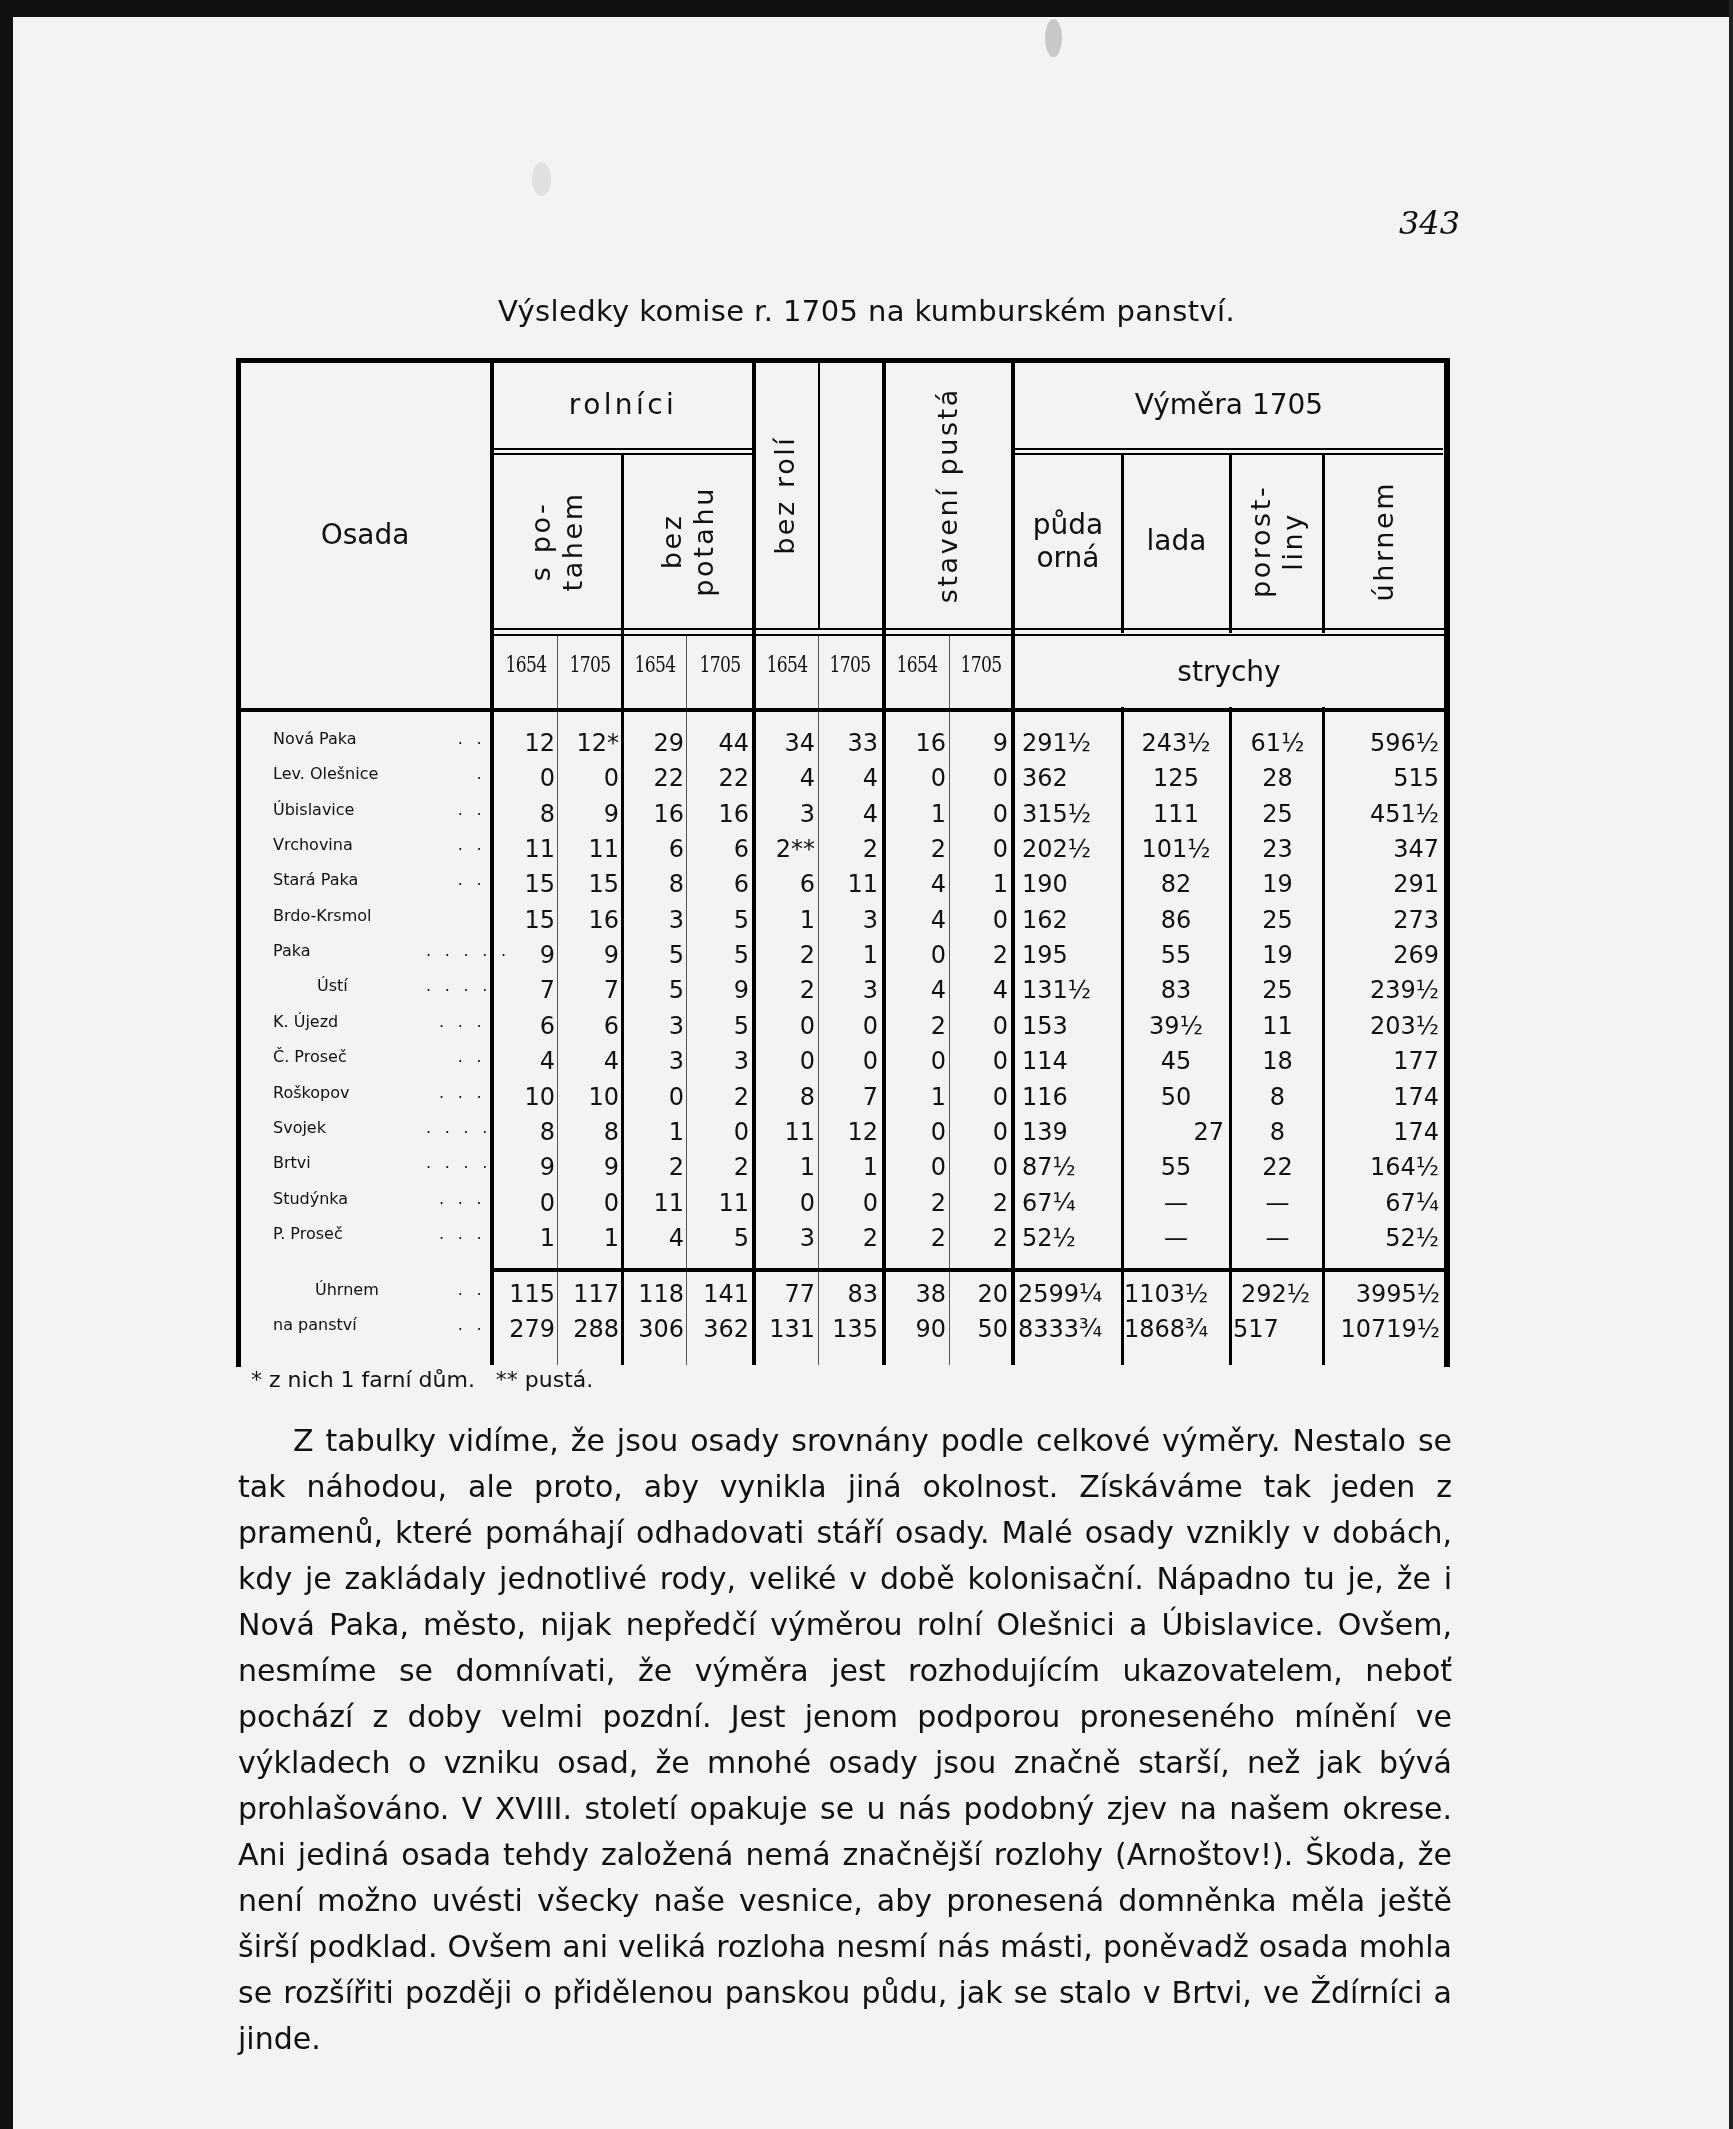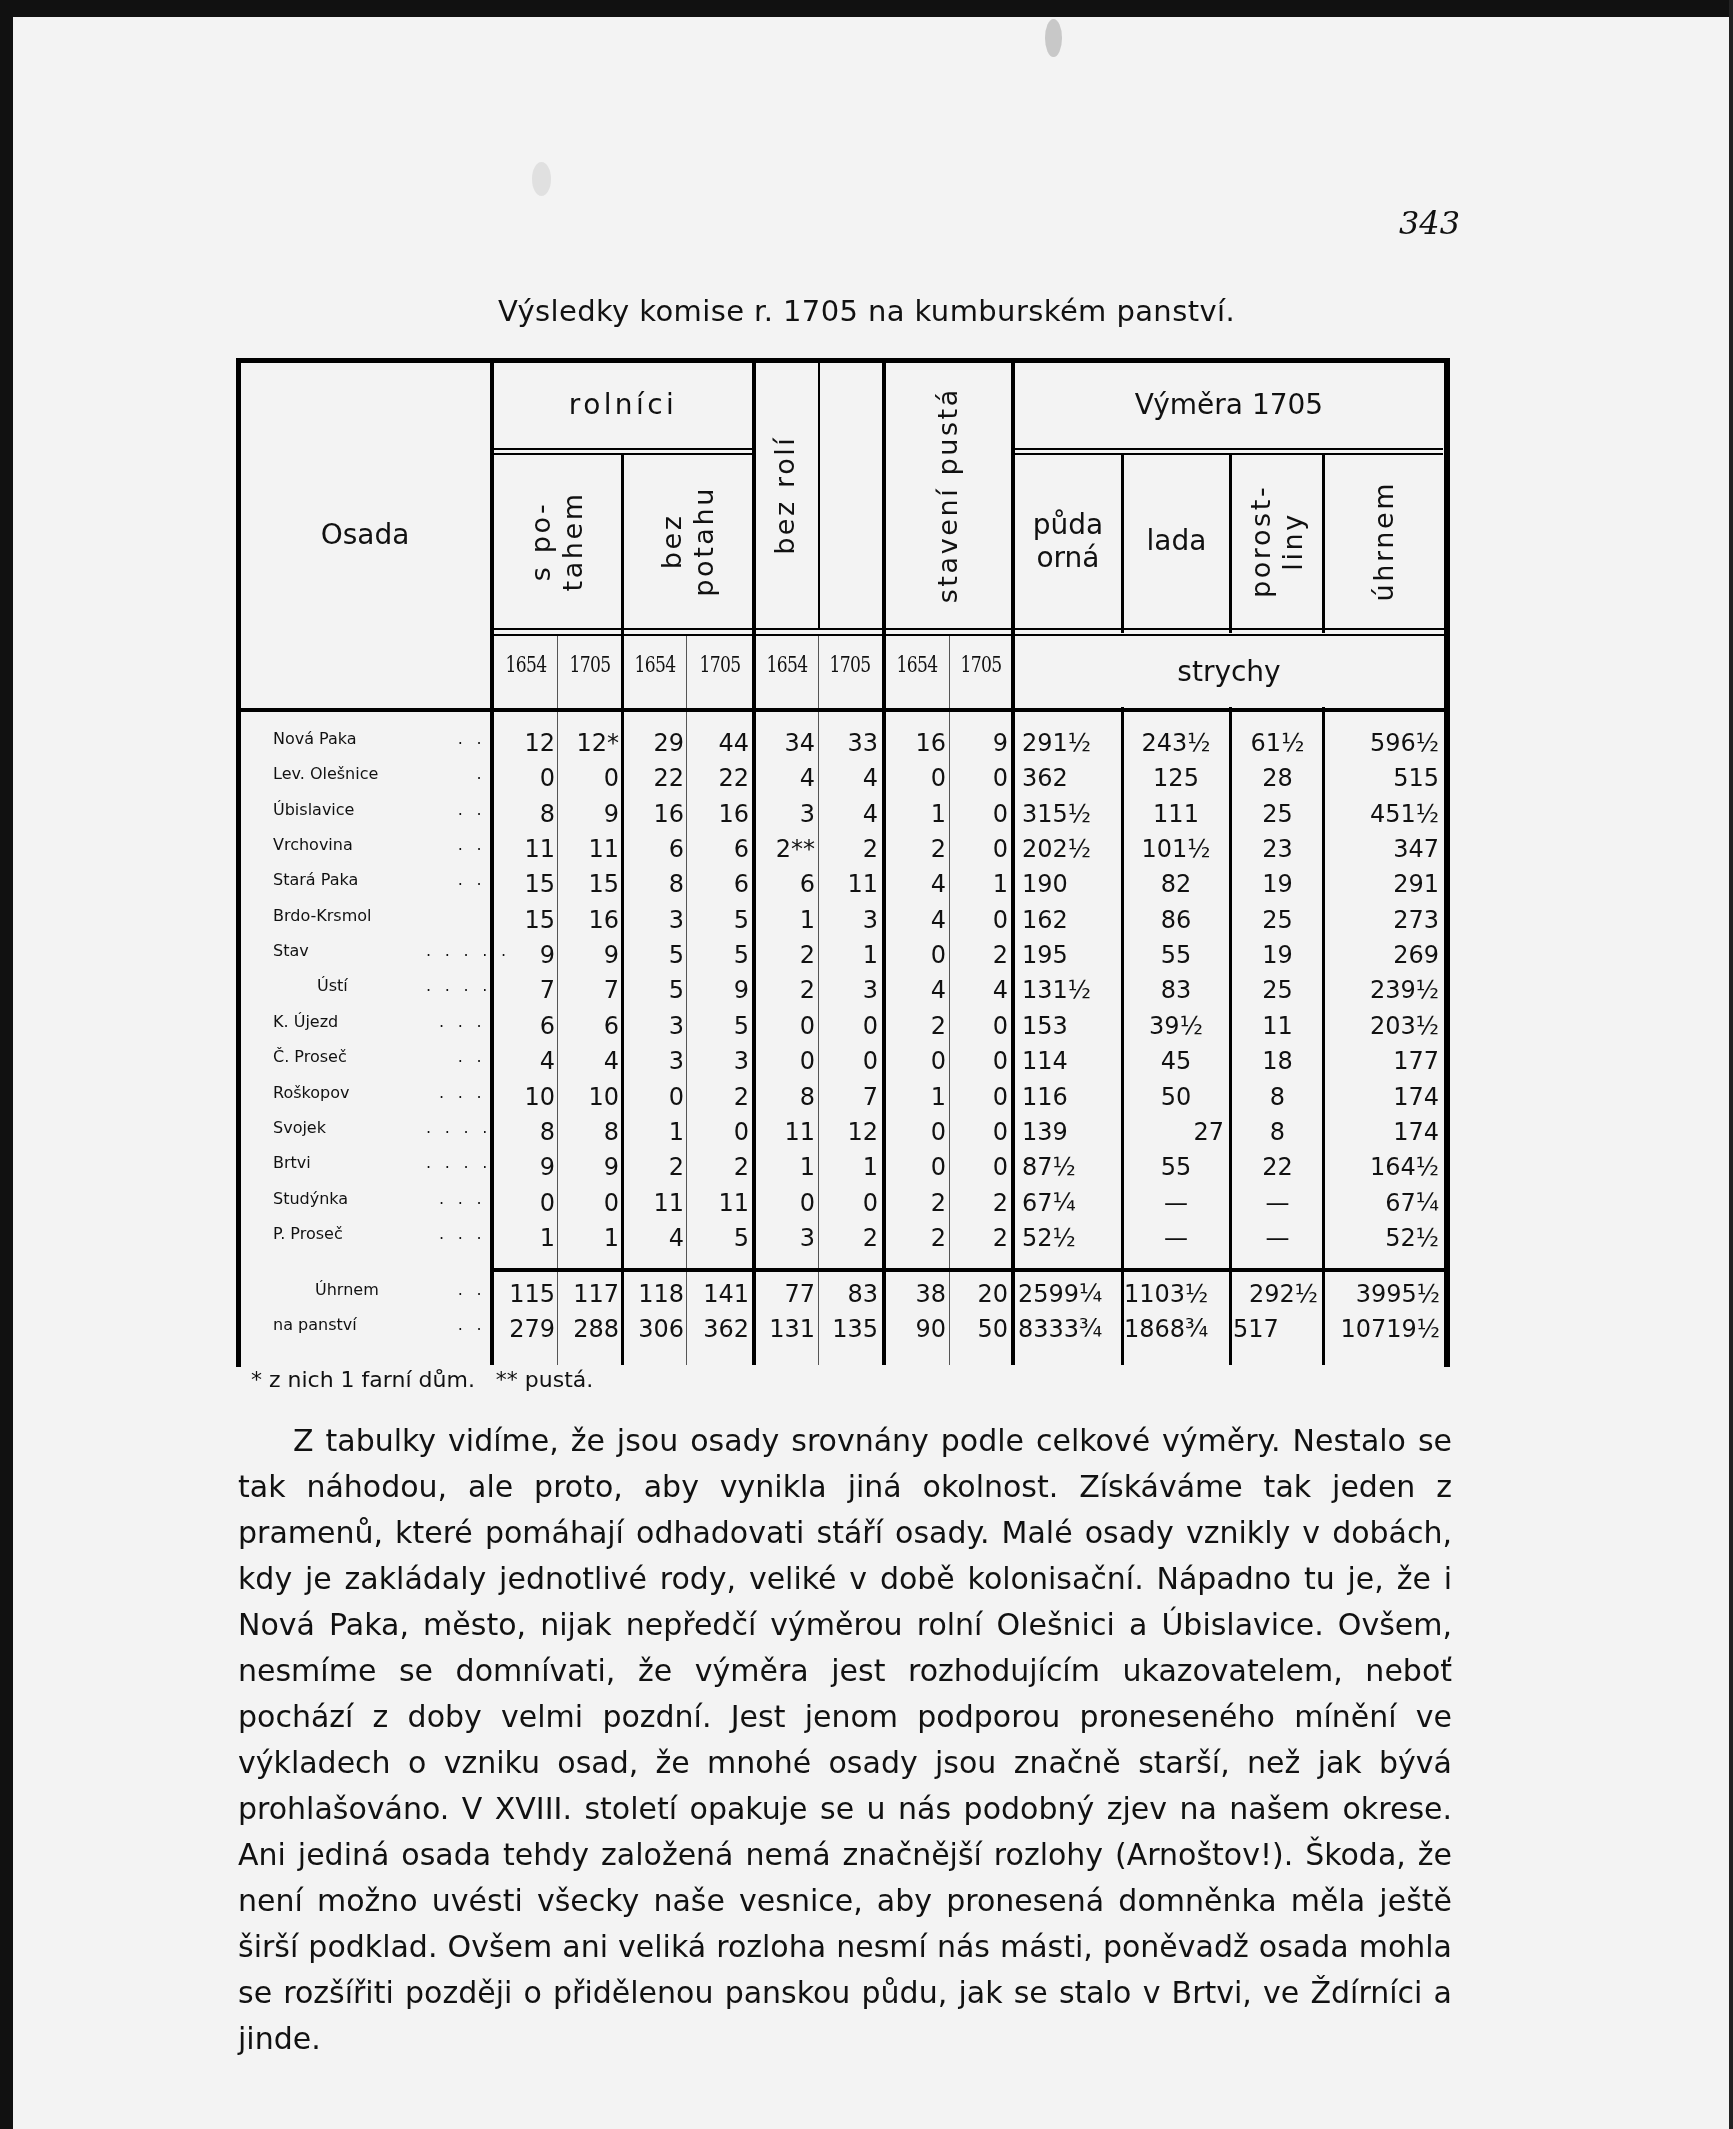--- a/index.html
+++ b/index.html
@@ -226,21 +226,21 @@
       <div class="cell" style="top: 906px; left: 624px; width: 60px;">3</div>
       <div class="cell" style="top: 906px; left: 689px; width: 60px;">5</div>
       <div class="cell" style="top: 906px; left: 755px; width: 60px;">1</div>
       <div class="cell" style="top: 906px; left: 818px; width: 60px;">3</div>
       <div class="cell" style="top: 906px; left: 886px; width: 60px;">4</div>
       <div class="cell" style="top: 906px; left: 948px; width: 60px;">0</div>
       <div class="cell" style="top: 906px; left: 1022px; width: 94px; text-align: left;">162</div>
       <div class="cell" style="top: 906px; left: 1128px; width: 96px; text-align: center;">86</div>
       <div class="cell" style="top: 906px; left: 1237px; width: 81px; text-align: center;">25</div>
       <div class="cell" style="top: 906px; left: 1333px; width: 106px; text-align: right;">273</div>
-      <div class="row-name" style="top: 941px;">Stav</div>
+      <div class="row-name" style="top: 941px;">Paka</div>
       <div class="row-name" style="top: 941px; left: 426px; width: 60px; text-align: right; letter-spacing: 4.3px;">. . . . .</div>
       <div class="cell" style="top: 941px; left: 495px; width: 60px;">9</div>
       <div class="cell" style="top: 941px; left: 559px; width: 60px;">9</div>
       <div class="cell" style="top: 941px; left: 624px; width: 60px;">5</div>
       <div class="cell" style="top: 941px; left: 689px; width: 60px;">5</div>
       <div class="cell" style="top: 941px; left: 755px; width: 60px;">2</div>
       <div class="cell" style="top: 941px; left: 818px; width: 60px;">1</div>
       <div class="cell" style="top: 941px; left: 886px; width: 60px;">0</div>
       <div class="cell" style="top: 941px; left: 948px; width: 60px;">2</div>
       <div class="cell" style="top: 941px; left: 1022px; width: 94px; text-align: left;">195</div>
@@ -364,21 +364,21 @@
       <div class="cell" style="top: 1280px; left: 495px; width: 60px;">115</div>
       <div class="cell" style="top: 1280px; left: 559px; width: 60px;">117</div>
       <div class="cell" style="top: 1280px; left: 624px; width: 60px;">118</div>
       <div class="cell" style="top: 1280px; left: 689px; width: 60px;">141</div>
       <div class="cell" style="top: 1280px; left: 755px; width: 60px;">77</div>
       <div class="cell" style="top: 1280px; left: 818px; width: 60px;">83</div>
       <div class="cell" style="top: 1280px; left: 886px; width: 60px;">38</div>
       <div class="cell" style="top: 1280px; left: 948px; width: 60px;">20</div>
       <div class="cell" style="top: 1280px; left: 1018px; width: 98px; text-align: left;">2599¼</div>
       <div class="cell" style="top: 1280px; left: 1124px; width: 100px; text-align: left;">1103½</div>
-      <div class="cell" style="top: 1280px; left: 1233px; width: 85px; text-align: right;">292½</div>
+      <div class="cell" style="top: 1280px; left: 1233px; width: 85px; text-align: center;">292½</div>
       <div class="cell" style="top: 1280px; left: 1329px; width: 111px; text-align: right;">3995½</div>
       <div class="row-name" style="top: 1315px; left: 273px;">na panství</div>
       <div class="row-name" style="top: 1315px; left: 426px; width: 60px; text-align: right; letter-spacing: 4.3px;">. .</div>
       <div class="cell" style="top: 1315px; left: 495px; width: 60px;">279</div>
       <div class="cell" style="top: 1315px; left: 559px; width: 60px;">288</div>
       <div class="cell" style="top: 1315px; left: 624px; width: 60px;">306</div>
       <div class="cell" style="top: 1315px; left: 689px; width: 60px;">362</div>
       <div class="cell" style="top: 1315px; left: 755px; width: 60px;">131</div>
       <div class="cell" style="top: 1315px; left: 818px; width: 60px;">135</div>
       <div class="cell" style="top: 1315px; left: 886px; width: 60px;">90</div>

